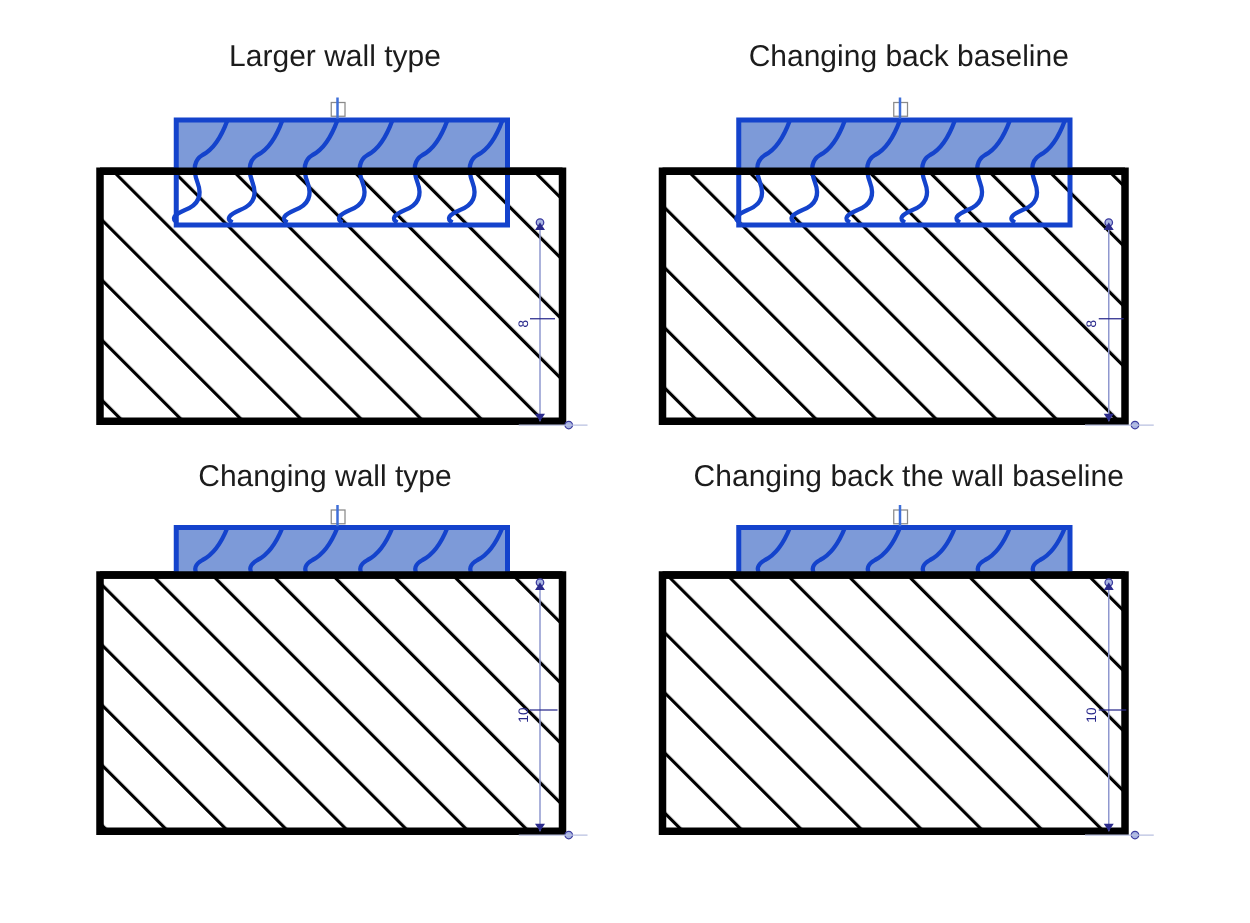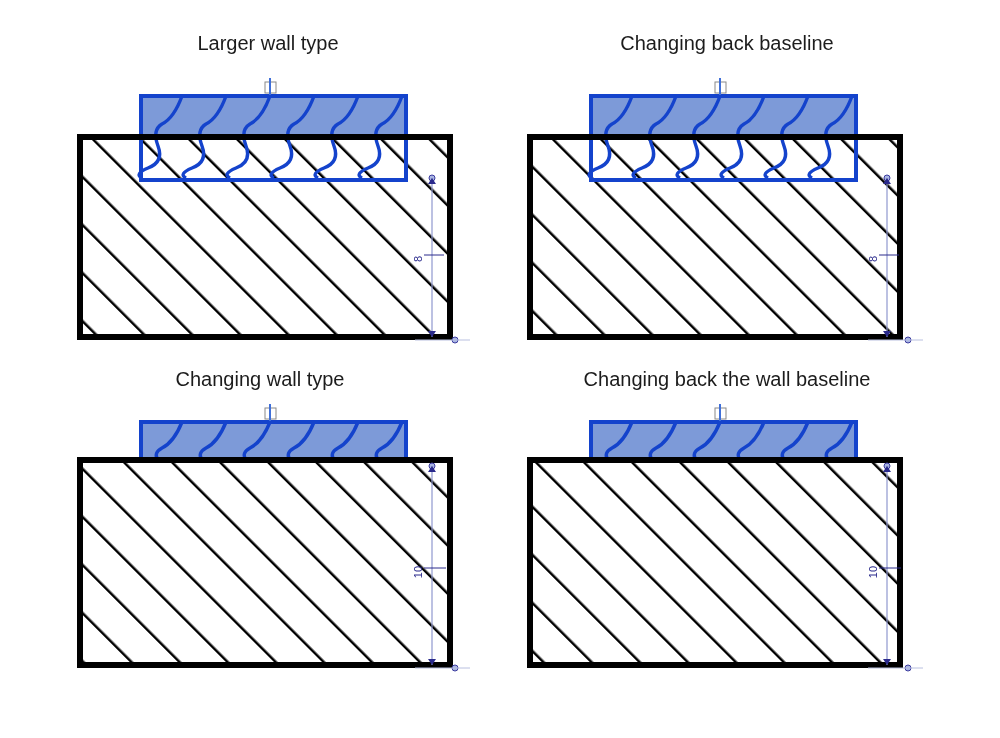--- a/index.html
+++ b/index.html
@@ -6,21 +6,21 @@
   body{
     width:1000px;height:738px;overflow:hidden;
     font-family:"Liberation Sans", sans-serif;
     position:relative;
   }
   #stage{position:absolute;left:0;top:0;width:1000px;height:738px;}
   .panel{position:absolute;}
   .panel-title{
     position:absolute;
     font-family:"Liberation Sans", sans-serif;
-    font-size:20px;
+    font-size:24px;
     font-weight:400;
     color:#1c1c1c;
     white-space:nowrap;
     letter-spacing:0px;
     text-align:right;
     transform:translateX(-50%);
   }
   svg{display:block;overflow:visible;}
   .dim-label{
     font-family:"Liberation Sans", sans-serif;

